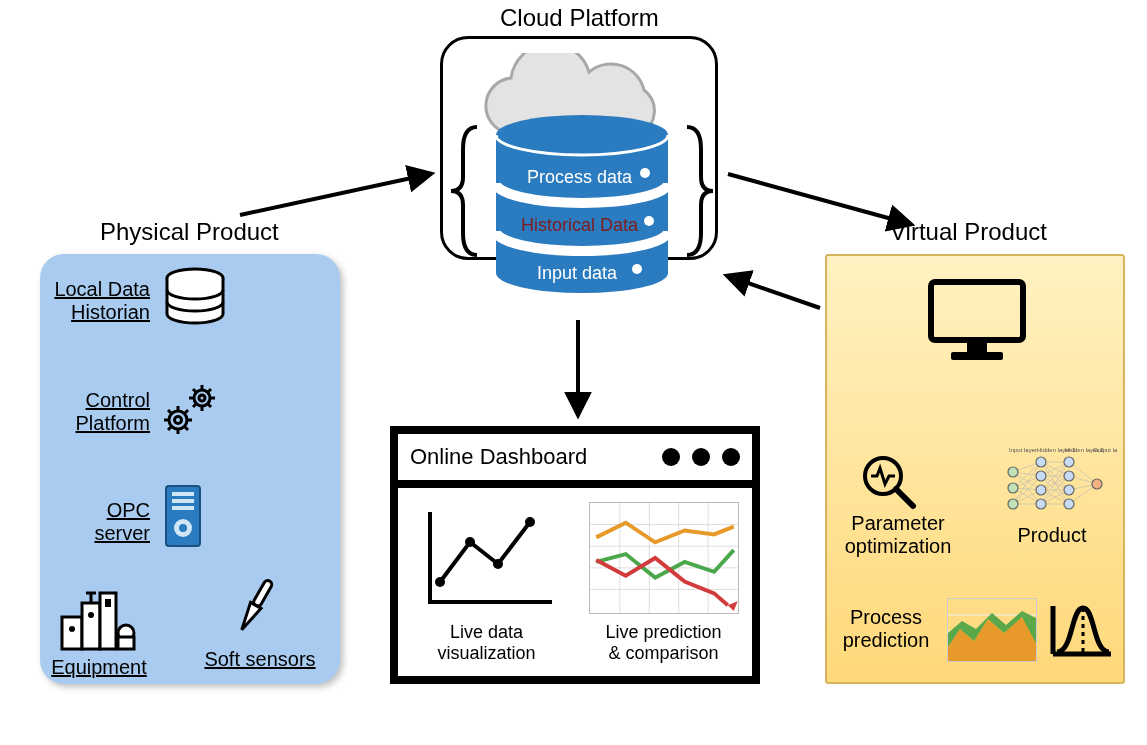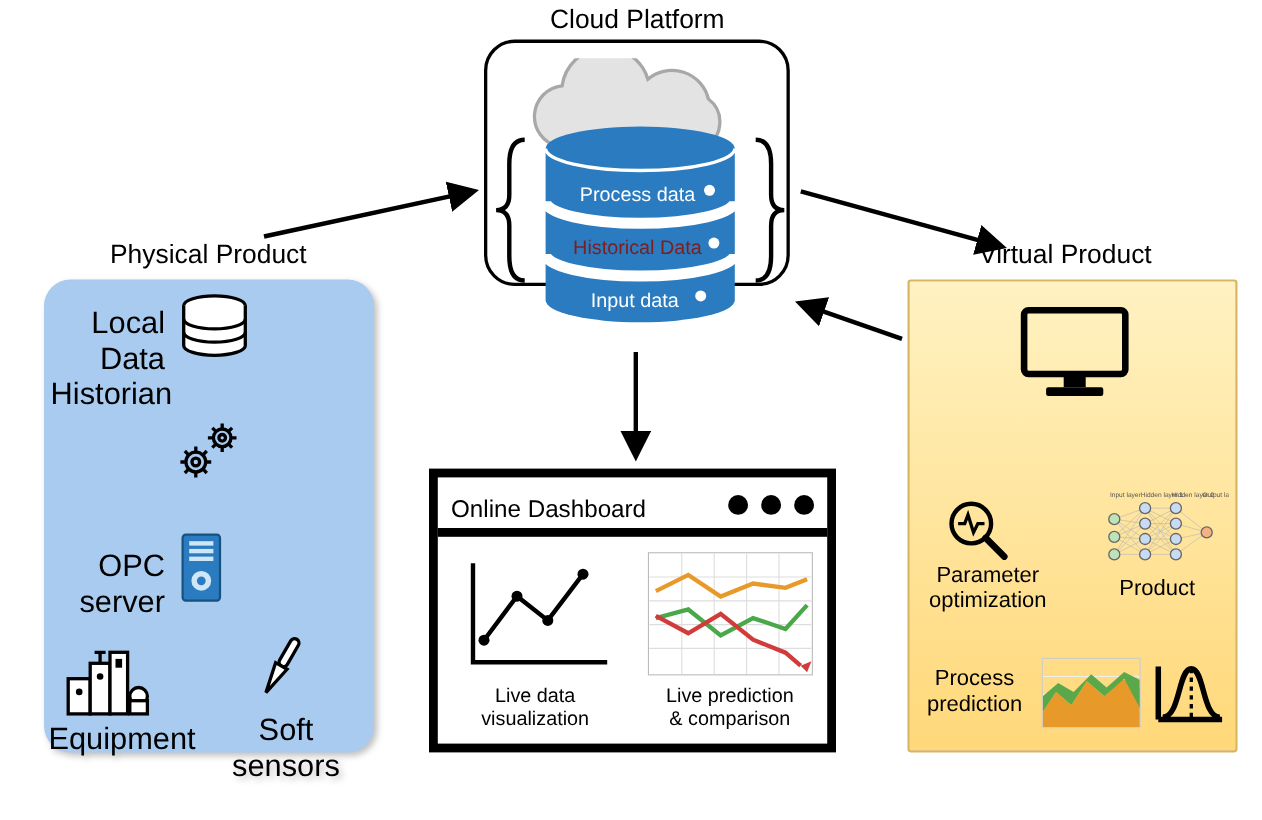--- a/index.html
+++ b/index.html
@@ -49,21 +49,21 @@
     position: absolute;
     left: 390px; top: 426px;
     width: 370px; height: 258px;
     border: 8px solid #000;
     background: #fff;
   }
   .dashboard-titlebar {
     height: 54px;
     border-bottom: 8px solid #000;
     display: flex;
-    align-items: flex-start;
+    align-items: center;
     padding: 16px 12px;
     gap: 10px;
   }
   .dashboard-titlebar .title {
     font-size: 22px;
   }
   .dashboard-titlebar .dots {
     margin-left: auto;
     display: flex; gap: 12px;
   }
@@ -79,22 +79,23 @@
     display: flex; flex-direction: column; align-items: center;
     gap: 8px;
   }
   .dashboard-caption { font-size: 18px; text-align: center; line-height: 1.15; }
   .chart-frame {
     width: 150px; height: 112px;
   }
   
   .pp-label {
     position: absolute;
-    font-size: 28px;
+    font-size: 20px;
     text-align: right;
+    text-decoration: underline;
   }
   
   .vp-label {
     position: absolute;
     font-size: 20px;
     text-align: center;
   }
   .neural-label {
     font-size: 6px;
     fill: #555;
@@ -137,20 +138,21 @@
   <div class="pp-label" style="left:6px;top:24px;width:104px">Local Data<br>Historian</div>
   <svg width="70" height="64" style="position:absolute;left:120px;top:12px">
     <g fill="#fff" stroke="#000" stroke-width="3">
       <ellipse cx="35" cy="12" rx="28" ry="9"></ellipse>
       <path d="M7,12 v36 a28,9 0 0 0 56,0 v-36"></path>
       <path d="M7,24 a28,9 0 0 0 56,0" fill="none"></path>
       <path d="M7,36 a28,9 0 0 0 56,0" fill="none"></path>
     </g>
   </svg>
 
+  <div class="pp-label" style="left:6px;top:135px;width:104px">Control<br>Platform</div>
   <svg width="70" height="58" style="position:absolute;left:118px;top:128px">
     <g fill="none" stroke="#000" stroke-width="3">
       <g transform="translate(44,16)">
         <circle r="8"></circle>
           <circle r="3"></circle>
         <line x1="0" y1="-13" x2="0" y2="-9"></line>
           <line x1="0" y1="9" x2="0" y2="13"></line>
         <line x1="-13" y1="0" x2="-9" y2="0"></line>
           <line x1="9" y1="0" x2="13" y2="0"></line>
         <line x1="-9" y1="-9" x2="-6" y2="-6"></line>

